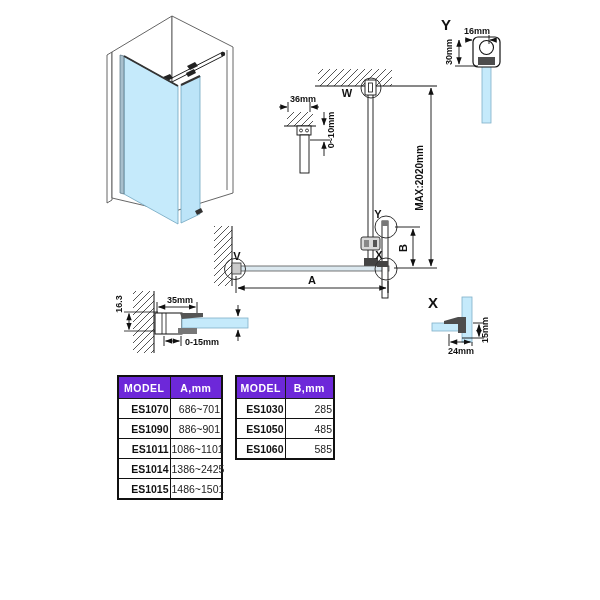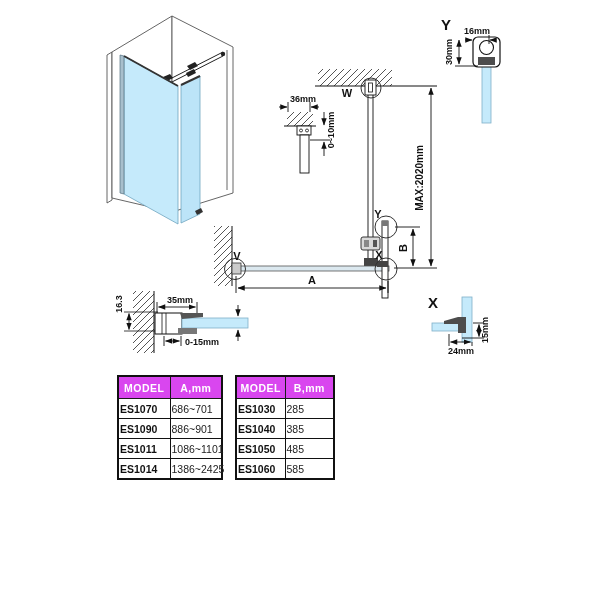--- a/index.html
+++ b/index.html
@@ -5,23 +5,23 @@
   html,body{margin:0;padding:0;background:#ffffff;}
   #stage{position:relative;width:600px;height:600px;background:#ffffff;overflow:hidden;
          font-family:"Liberation Sans",sans-serif;}
   #drawing{position:absolute;left:0;top:0;}
   .dim-txt{font:bold 9px "Liberation Sans",sans-serif;fill:#111;}
   .mk{font:bold 11px "Liberation Sans",sans-serif;fill:#111;}
   .ttl{font:bold 15px "Liberation Sans",sans-serif;fill:#111;}
   .big{font:bold 11px "Liberation Sans",sans-serif;fill:#111;}
   .tbl{position:absolute;}
   .tbl table{border-collapse:collapse;width:100%;table-layout:fixed;border:2px solid #111;}
-  .tbl th{background:#d946ef;color:#ffffff;font:bold 10.5px "Liberation Sans",sans-serif;
+  .tbl th{background:#6d28d9;color:#ffffff;font:bold 10.5px "Liberation Sans",sans-serif;
           height:19px;border:1px solid #1a1a1a;letter-spacing:.5px;}
-  .tbl td{border:1.5px solid #111;text-align:left;height:17px;
+  .tbl td{border:1.5px solid #111;text-align:right;height:17px;
           font:10.5px "Liberation Sans",sans-serif;color:#222;background:#fff;}
   .tbl td.model{font-weight:bold;color:#111;}
 </style>
 </head>
 <body>
 
 <div id="stage">
 
 <svg id="drawing" width="600" height="600" viewBox="0 0 600 600" xmlns="http://www.w3.org/2000/svg">
   <defs>
@@ -194,42 +194,42 @@
             <td class="value">886~901</td>
           </tr>
           <tr>
             <td class="model">ES1011</td>
             <td class="value">1086~1101</td>
           </tr>
           <tr>
             <td class="model">ES1014</td>
             <td class="value">1386~2425</td>
           </tr>
+          <tr>
+            <td class="model">ES1015</td>
+            <td class="value">1486~1501</td>
+          </tr>
         </tbody>
   </table>
 </div>
 
 <div class="tbl" style="left:235px;top:375px;width:100px;">
   <table>
     <thead>
           <tr>
             <th>MODEL</th>
             <th>B,mm</th>
           </tr>
         </thead>
     <tbody>
           <tr>
             <td class="model">ES1030</td>
             <td class="value">285</td>
           </tr>
           <tr>
-            <td class="model">ES1040</td>
-            <td class="value">385</td>
-          </tr>
-          <tr>
             <td class="model">ES1050</td>
             <td class="value">485</td>
           </tr>
           <tr>
             <td class="model">ES1060</td>
             <td class="value">585</td>
           </tr>
         </tbody>
   </table>
 </div>

